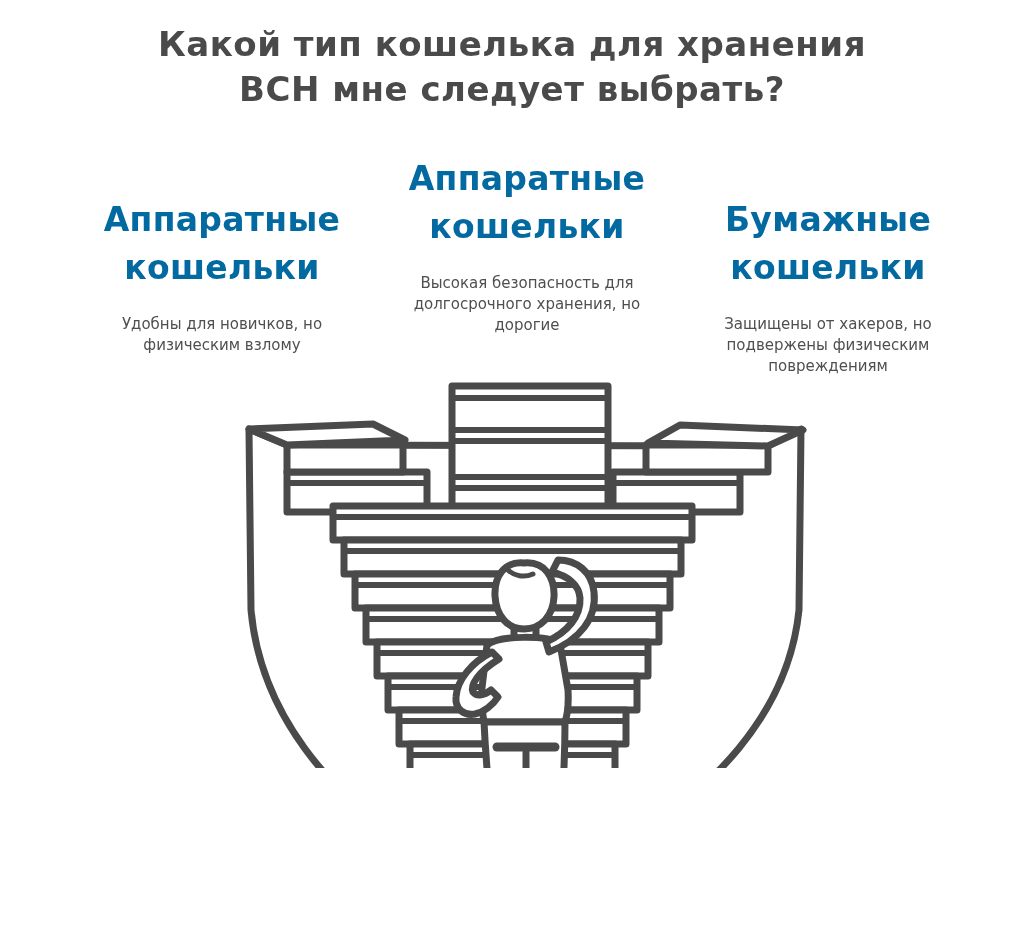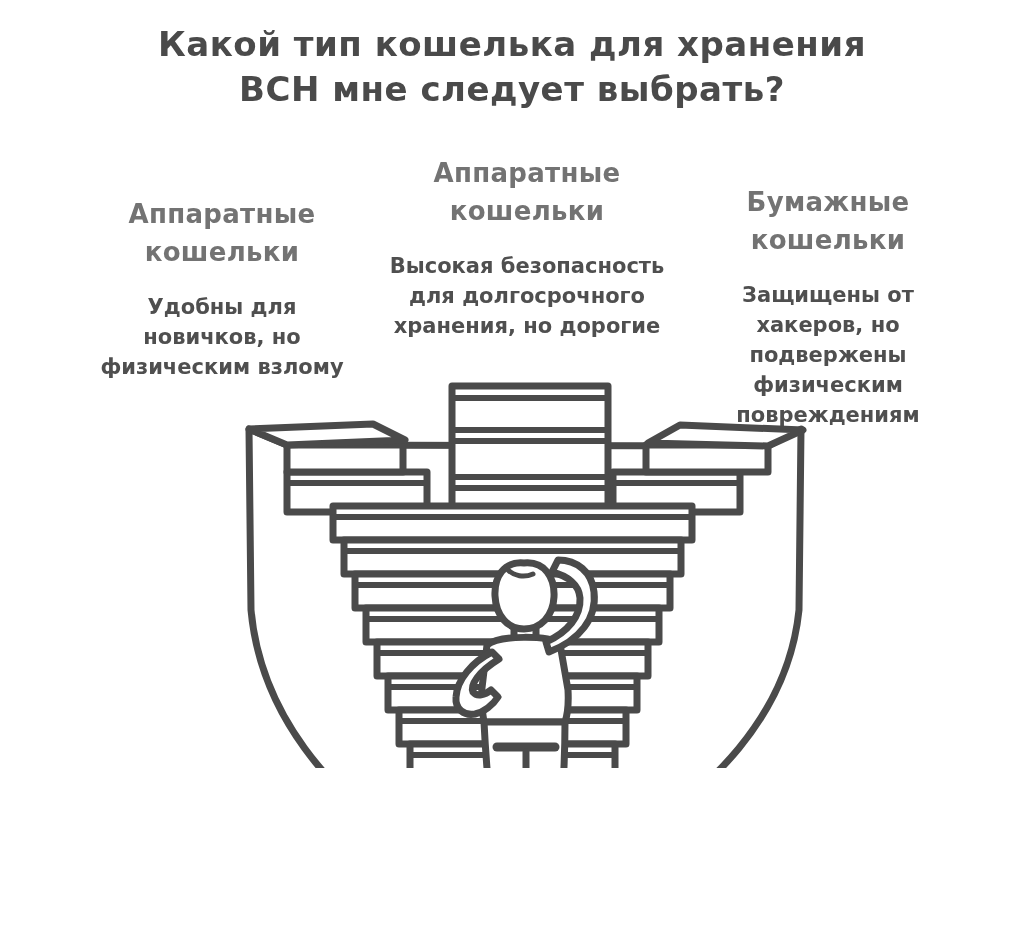--- a/index.html
+++ b/index.html
@@ -23,36 +23,36 @@
     font-size:34px;
     line-height:1.32;
     font-weight:bold;
     letter-spacing:0.5px;
     color:#4a4a4a;
     text-wrap:balance;
   }
   .col{position:absolute;text-align:center;}
   .col h2{
     margin:0 0 22px 0;
-    font-size:26px;
+    font-size:33px;
     line-height:1.45;
     font-weight:bold;
-    color:#737373;
+    color:#0369a1;
     letter-spacing:0.3px;
   }
   .col p{
     margin:15px;
-    font-size:21px;
+    font-size:15px;
     line-height:1.42;
-    font-weight:700;
+    font-weight:400;
     color:#4f4f4f;
   }
   .col-left{left:82px;top:196px;width:280px;}
   .col-mid{left:367px;top:155px;width:320px;}
-  .col-right{left:682px;top:184px;width:292px;}
+  .col-right{left:682px;top:196px;width:292px;}
   .illustration{
     position:absolute;
     left:0;top:0;
     width:1024px;height:951px;
     pointer-events:none;
   }
 </style>
 </head>
 <body>
 

